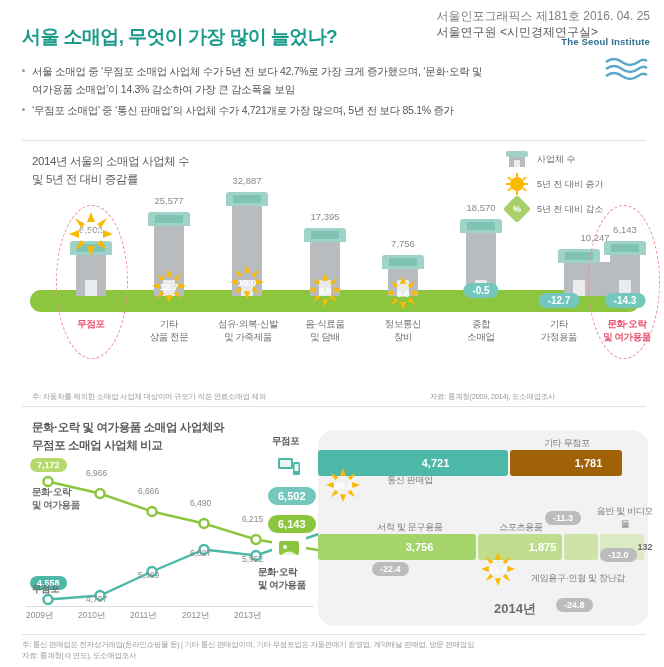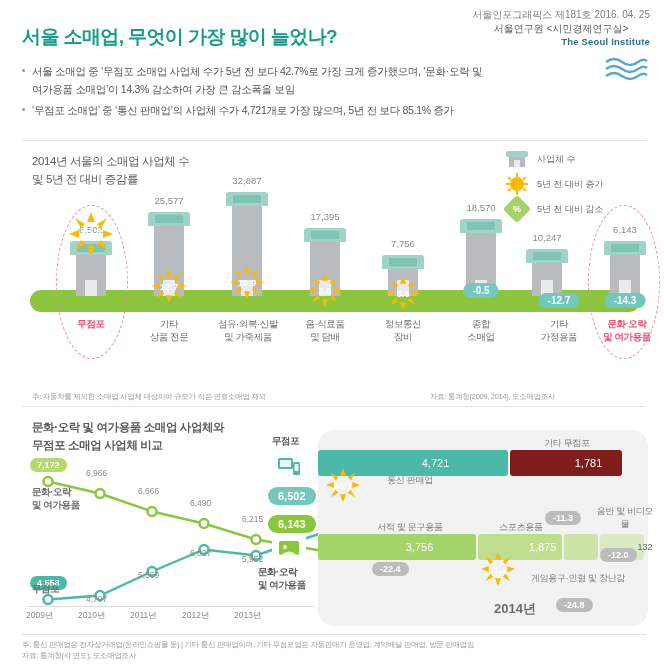--- a/index.html
+++ b/index.html
@@ -8,22 +8,22 @@
     background:#ffffff;
     font-family:"Liberation Sans", sans-serif;
     color:#4a4a4a;
     position:relative;
     overflow:hidden;
   }
   .page{position:relative;width:664px;height:667px;}
 
   
   .hdr-right{
-    position:absolute;right:14px;top:8px;text-align:center;
-    font-size:10px;color:#7f7f7f;line-height:1.35;
+    position:absolute;right:14px;top:8px;text-align:left;
+    font-size:12px;color:#7f7f7f;line-height:1.35;
   }
   .hdr-right .org{color:#5b5b5b;}
   .si-logo{
     position:absolute;right:14px;top:36px;text-align:right;
     font-size:9.5px;color:#2f6f8f;font-weight:bold;letter-spacing:.2px;
   }
   .si-mark{
     position:absolute;right:16px;top:52px;width:44px;height:30px;
   }
   .title{
@@ -118,21 +118,21 @@
   .xaxis span{position:absolute;}
   .axisline{position:absolute;left:26px;top:606px;width:288px;height:1px;background:#ddd;}
 
   .panel{
     position:absolute;left:318px;top:430px;width:330px;height:196px;
     background:#f2f2f2;border-radius:16px;
   }
   .hbar{position:absolute;height:26px;border-radius:3px;}
   .hbar .t{
     position:absolute;left:0;right:0;top:0;bottom:0;display:flex;align-items:center;justify-content:center;
-    color:#fff;font-size:11px;font-weight:normal;padding-left:45px;
+    color:#fff;font-size:11px;font-weight:bold;padding-left:45px;
   }
   .hcap{position:absolute;font-size:9px;color:#7a7a7a;text-align:center;letter-spacing:-.3px;}
   .gpill{
     position:absolute;background:#bcbcbc;color:#fff;font-size:9px;font-weight:bold;border-radius:10px;padding:2px 8px;white-space:nowrap;
   }
   .tealpill2{
     position:absolute;background:#73c7bd;color:#fff;font-size:9px;font-weight:bold;border-radius:10px;padding:2px 8px;white-space:nowrap;
   }
   .bigyear{position:absolute;font-size:13px;font-weight:bold;color:#6d6d6d;}
   .icobox{position:absolute;width:34px;height:30px;border-radius:4px;background:#fff;display:flex;align-items:center;justify-content:center;}
@@ -314,21 +314,21 @@
     <div class="core">3.6</div>
   </div>
 
   <div class="bar" style="left:466px;top:232px;height:64px;">
     <div class="roof"></div>
     <div class="door"></div>
     <div class="barval">18,570</div>
   </div>
   <div class="teal-pill" style="left:481px;top:283px;">-0.5</div>
 
-  <div class="bar" style="left:532px;top:262px;height:34px;">
+  <div class="bar" style="left:564px;top:262px;height:34px;padding-left:32px;">
     <div class="roof"></div>
     <div class="door"></div>
     <div class="barval">10,247</div>
   </div>
   <div class="teal-pill" style="left:559px;top:293px;">-12.7</div>
 
   <div class="bar" style="left:610px;top:254px;height:42px;">
     <div class="roof"></div>
     <div class="door"></div>
     <div class="barval">6,143</div>
@@ -421,21 +421,21 @@
       <rect x="17.5" y="8" width="4" height="7" fill="#eaf6f4"></rect>
     </svg>
   </div>
   <div class="tealpill2" style="left:268px;top:487px;padding:3px 10px;font-size:11px;">6,502</div>
 
   <div class="hcap" style="left:330px;top:437px;width:160px;margin-top:37px;">통신 판매업</div>
   <div class="hbar" style="left:318px;top:450px;width:190px;background:#4cb8a8;">
     <div class="t">4,721</div>
   </div>
   <div class="hcap" style="left:512px;top:437px;width:110px;">기타 무점포</div>
-  <div class="hbar" style="left:510px;top:450px;width:112px;background:#7f1d1d;">
+  <div class="hbar" style="left:510px;top:450px;width:112px;background:#a16207;">
     <div class="t">1,781</div>
   </div>
 
   <div class="sunbadge sun-sm" style="left:343px;top:468px;">
     <svg class="ray" viewBox="0 0 44 44">
         <g fill="#fbb900">
           <polygon points="22,0 26,10 18,10"></polygon>
           <polygon points="22,44 26,34 18,34"></polygon>
           <polygon points="0,22 10,18 10,26"></polygon>
           <polygon points="44,22 34,18 34,26"></polygon>

